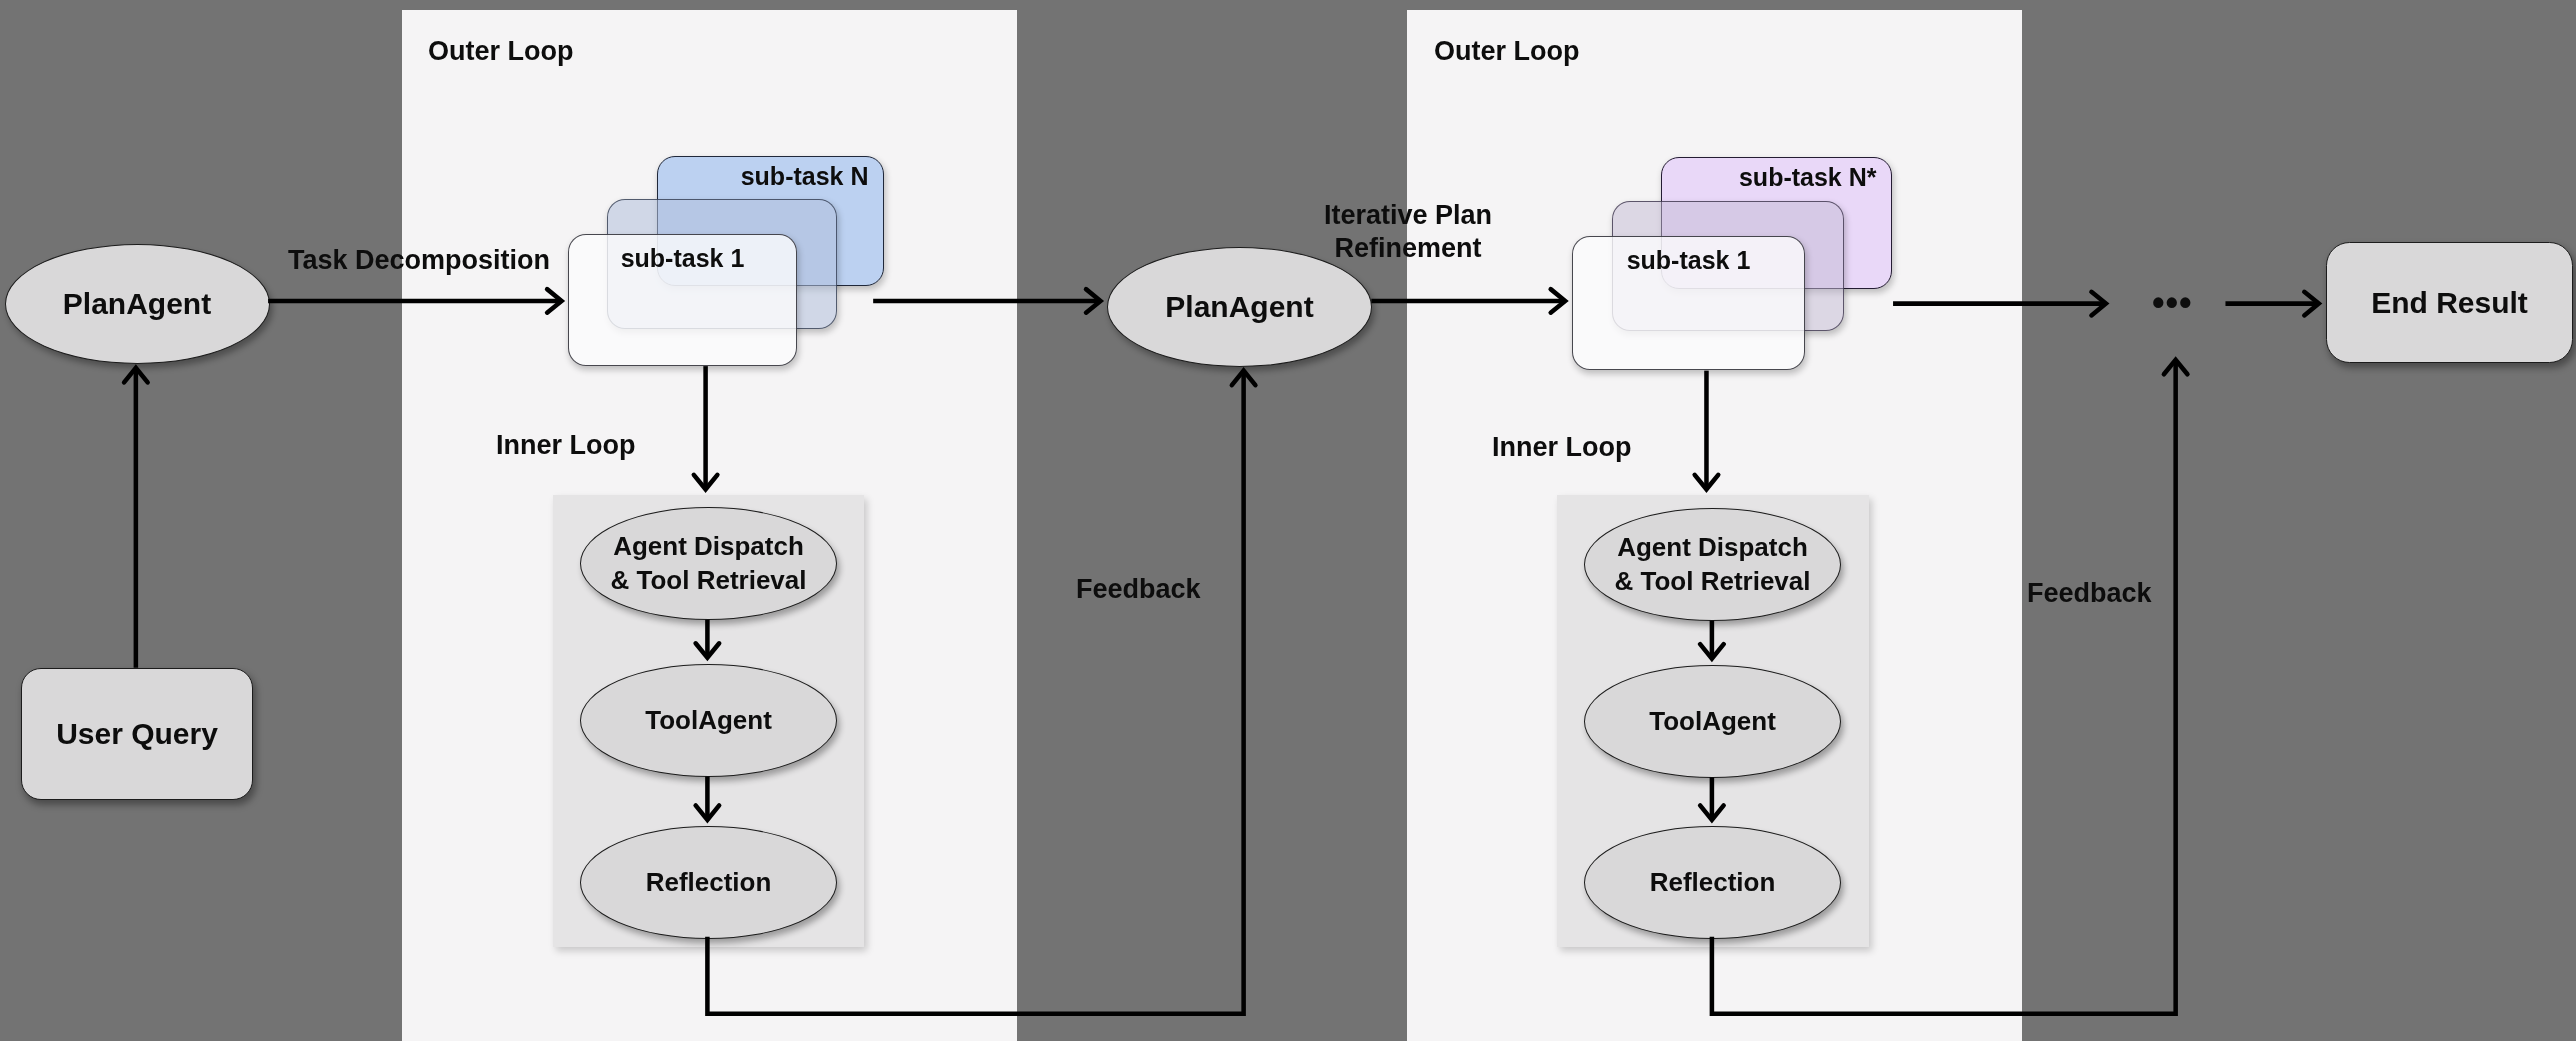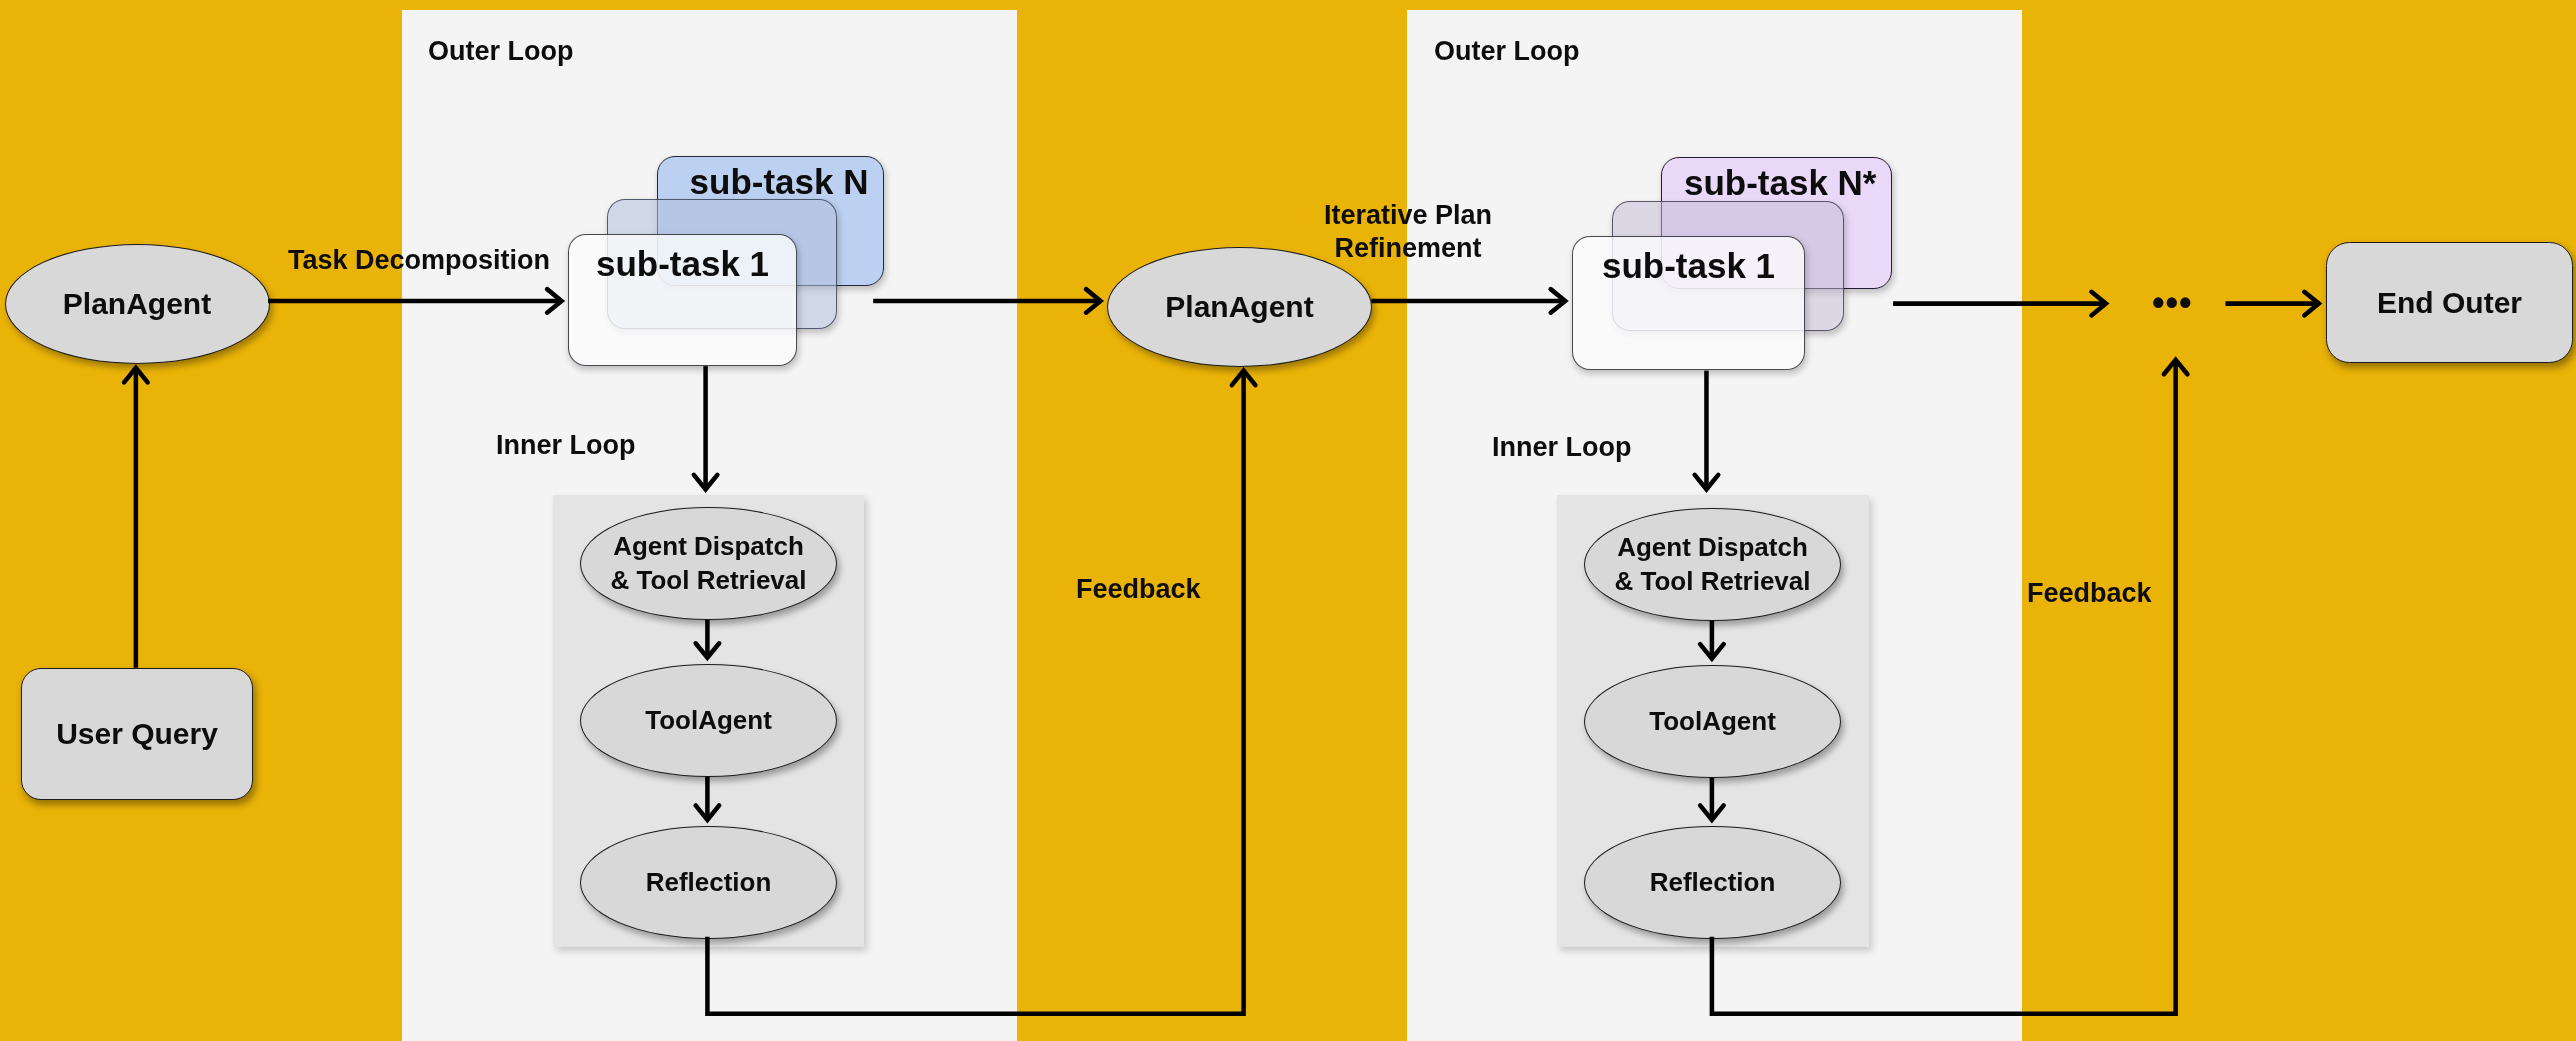--- a/index.html
+++ b/index.html
@@ -1,17 +1,17 @@
 <!DOCTYPE html>
 <html style="font-size:14.5px"><head>
 <meta charset="utf-8">
 <style>
   html,body{margin:0;padding:0;background:#ffffff;}
   .canvas{
-    position:relative;width:2576px;height:1042px;background:#eab308;
+    position:relative;width:2576px;height:1042px;background:#737373;
     font-family:"Liberation Sans", sans-serif;color:#0d0d0d;overflow:hidden;
   }
   .abs{position:absolute;}
   
   .panel{background:#f5f4f5;}
   
   .innerbox{background:#e5e4e5;box-shadow:2.7px 3.6px 7.2px rgba(0,0,0,0.18);}
   
   .ellipse{
     border:1.8px solid #1c1c1c;border-radius:50%;background:#d9d8d9;
@@ -23,21 +23,21 @@
   
   .rbox{
     border:1.8px solid #1c1c1c;border-radius:22px;background:#d9d8d9;
     box-shadow:2.7px 4.5px 7.2px rgba(0,0,0,0.35);
     display:flex;align-items:center;justify-content:center;
     font-weight:700;font-size:30px;
   }
   
   .card{
     border-radius:18px;box-shadow:1.8px 3.6px 6.3px rgba(0,0,0,0.22);
-    font-weight:700;font-size:35px;
+    font-weight:700;font-size:25px;
   }
   .card .cardlbl{display:block;}
   .card-back1{background:#bcd1f1;border:1.8px solid #20283a;}
   .card-back2{background:#e9d8f8;border:1.8px solid #241c33;}
   .card-mid1{background:rgba(176,192,218,0.55);border:1.8px solid rgba(40,50,70,0.75);}
   .card-mid2{background:rgba(196,186,212,0.50);border:1.8px solid rgba(50,42,66,0.75);}
   .card-front{background:rgba(251,251,253,0.80);border:1.8px solid rgba(40,40,48,0.85);}
   .card .right{text-align:right;padding:5.4px 14.5px 0 0;}
   .card .center{text-align:center;padding-top:9px;}
   
@@ -66,21 +66,21 @@
   <div class="abs lbl center" style="left:1272px;top:199px;width:272px;line-height:1.24;">Iterative Plan
 Refinement</div>
   <div class="abs lbl" style="left:1076px;top:574px;">Feedback</div>
   <div class="abs lbl" style="left:2027px;top:578px;">Feedback</div>
   <div class="abs dots" style="left:2152px;top:282px;">•••</div>
 
   <div class="abs rbox" style="left:21px;top:668px;width:230px;height:130px;border-radius:20px;">
     <span>User Query</span>
   </div>
   <div class="abs rbox" style="left:2326px;top:242px;width:245px;height:119px;border-radius:23.5px;">
-    <span>End Outer</span>
+    <span>End Result</span>
   </div>
 
   <div class="abs ellipse" style="left:4.5px;top:244px;width:263px;height:118px;font-size:30px;">
     <span>PlanAgent</span>
   </div>
   <div class="abs ellipse" style="left:1107px;top:247px;width:263px;height:118px;font-size:30px;">
     <span>PlanAgent</span>
   </div>
 
   <div class="abs card card-back1" style="left:657px;top:156px;width:225px;height:128px;">

